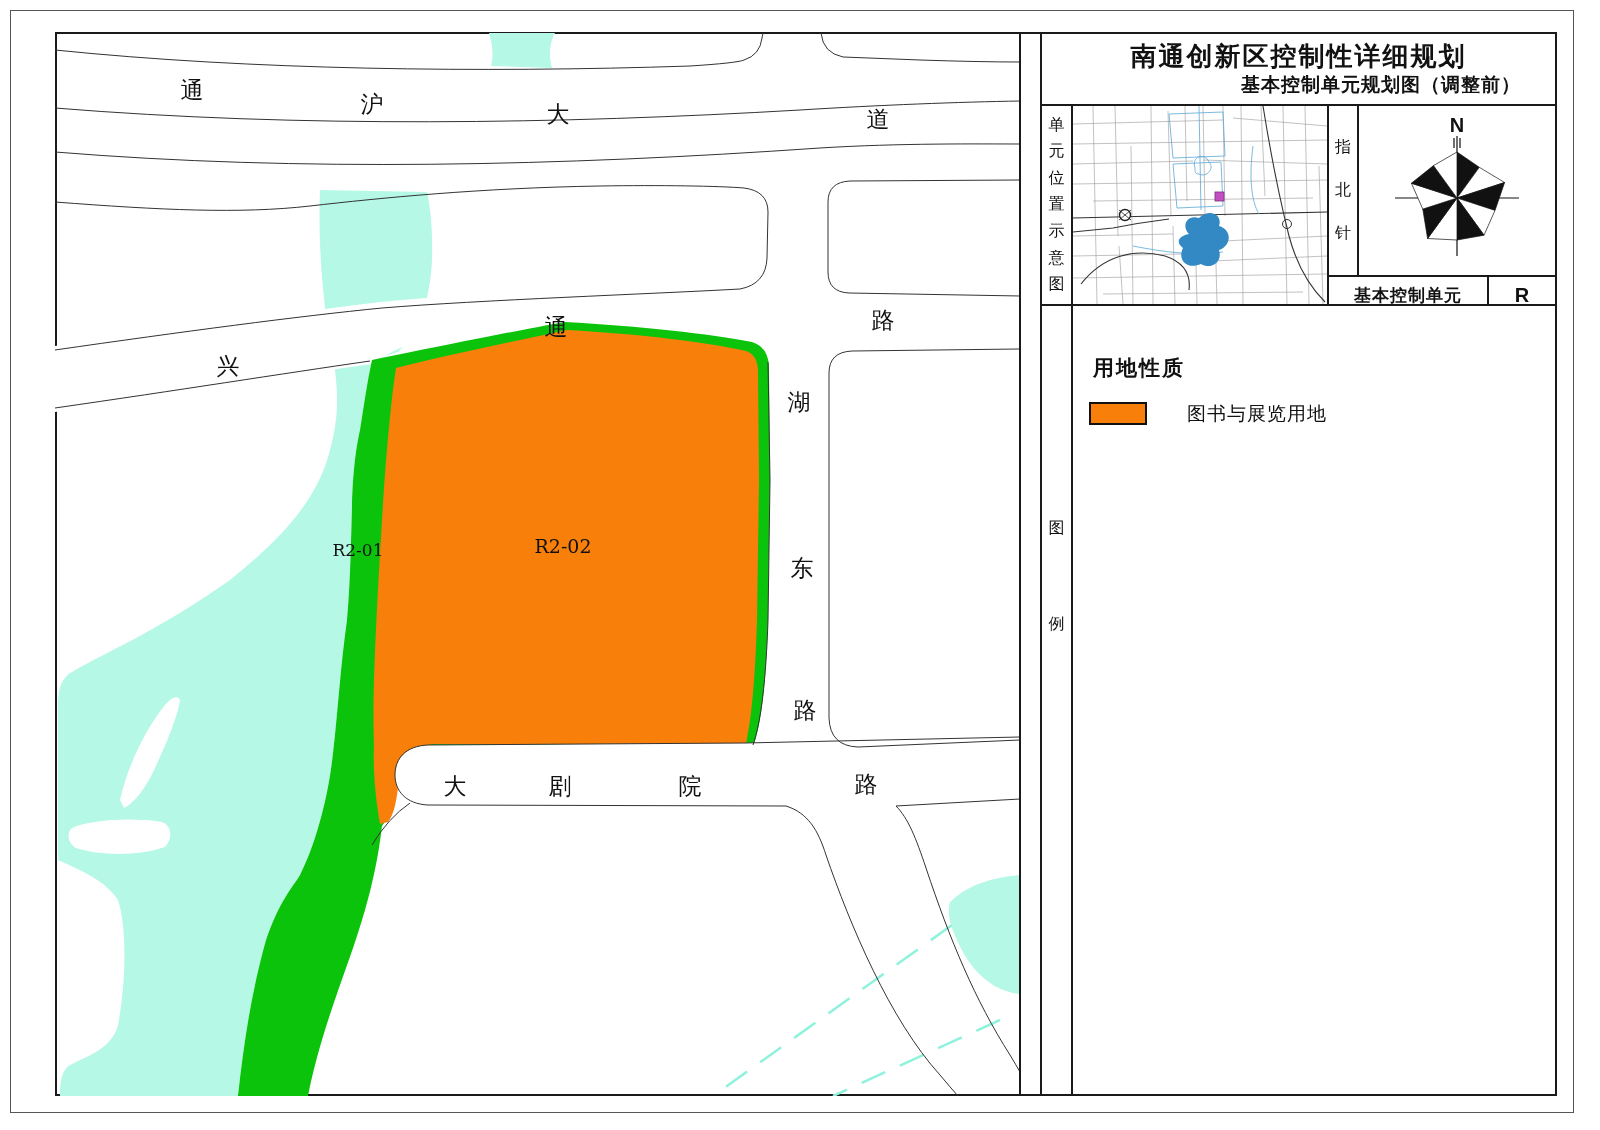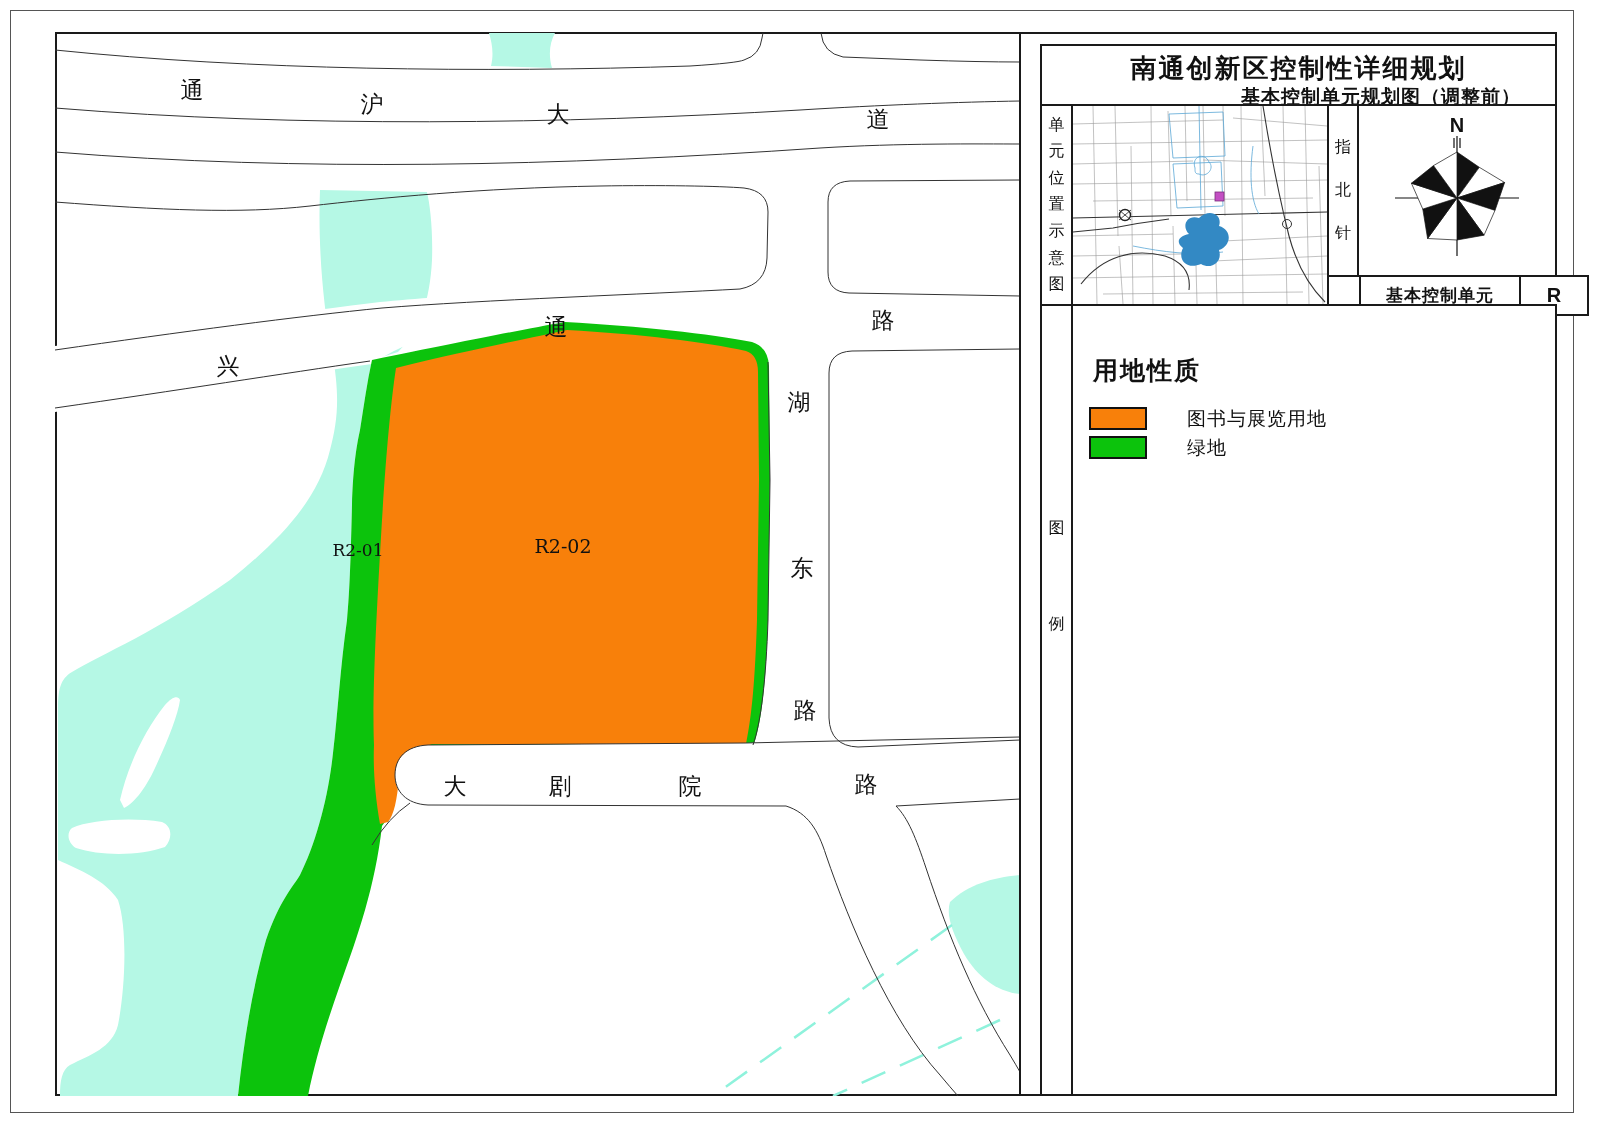--- a/index.html
+++ b/index.html
@@ -3,35 +3,35 @@
 <meta charset="utf-8">
 <style>
   html,body{margin:0;padding:0;background:#fff;}
   body{width:1600px;height:1130px;position:relative;font-family:"Liberation Sans",sans-serif;color:#111;}
   .abs{position:absolute;}
   #outer-border{left:10px;top:10px;width:1562px;height:1101px;border:1px solid #555;}
   #inner-frame{left:55px;top:32px;width:1502px;height:1064px;border:2px solid #1a1a1a;box-sizing:border-box;}
   #map-panel-divider{left:1019px;top:32px;width:2px;height:1064px;background:#1a1a1a;}
   #map-svg{left:55px;top:32px;}
   .pbox{border:2px solid #1a1a1a;box-sizing:border-box;background:#fff;}
-  #title-box{left:1040px;top:44px;width:517px;height:74px;display:flex;flex-direction:column;justify-content:center;}
+  #title-box{left:1040px;top:32px;width:517px;height:74px;display:flex;flex-direction:column;justify-content:center;}
   #title-line1{font-size:26px;font-weight:bold;text-align:center;letter-spacing:2px;line-height:32px;}
   #title-line2{font-size:19px;font-weight:bold;text-align:right;padding-right:34px;line-height:26px;letter-spacing:1px;}
   .vstrip{display:flex;flex-direction:column;align-items:center;justify-content:space-around;font-size:16px;font-weight:500;}
   #location-strip{left:1040px;top:104px;width:33px;height:202px;padding:6px 0;}
   #north-strip{left:1327px;top:104px;width:32px;height:173px;padding:20px 0;}
   #inset-box{left:1071px;top:104px;width:258px;height:202px;overflow:hidden;}
   #compass-box{left:1357px;top:104px;width:200px;height:173px;}
-  #unit-row{left:1327px;top:275px;width:230px;height:41px;display:flex;margin-left:32px;}
+  #unit-row{left:1327px;top:275px;width:230px;height:41px;display:flex;}
   #unit-row .cell-label{width:158px;display:flex;align-items:center;justify-content:center;font-size:17px;font-weight:600;letter-spacing:1px;}
   #unit-row .cell-value{flex:1;border-left:2px solid #1a1a1a;display:flex;align-items:center;justify-content:center;font-size:20px;font-weight:600;}
   #legend-strip{left:1040px;top:304px;width:33px;height:792px;}
   #legend-strip span{position:absolute;left:0;width:100%;text-align:center;font-size:16px;}
   #legend-box{left:1071px;top:304px;width:486px;height:792px;}
-  #legend-heading{margin:48px 0 0 20px;font-size:25px;font-weight:bold;letter-spacing:2px;}
+  #legend-heading{margin:48px 0 0 20px;font-size:21px;font-weight:bold;letter-spacing:2px;}
   .legend-item{display:flex;align-items:center;margin:6px 0 0 16px;height:23px;gap:16px;}
   .legend-item svg{display:block;}
   .legend-label{margin-left:24px;font-size:19px;letter-spacing:1px;}
   text{font-family:"Liberation Sans",sans-serif;}
   .parcel-id{font-family:"DejaVu Serif",serif;}
 </style>
 </head>
 <body>
 
 <div class="abs" id="outer-border"></div>
@@ -261,19 +261,13 @@
 
 <div class="abs pbox" id="legend-box">
   <div id="legend-heading">用地性质</div>
   <div style="height:14px"></div>
   <div class="legend-item">
     <svg width="58" height="23">
       <rect x="1" y="1" width="56" height="21" stroke="#111" stroke-width="2" fill="#F8800A"></rect>
     </svg>
     <span class="legend-label">图书与展览用地</span>
   </div>
-  <div class="legend-item">
-    <svg width="58" height="23">
-      <rect x="1" y="1" width="56" height="21" stroke="#111" stroke-width="2" fill="#0CC30C"></rect>
-    </svg>
-    <span class="legend-label">绿地</span>
-  </div>
 </div>
 
 </body></html>

